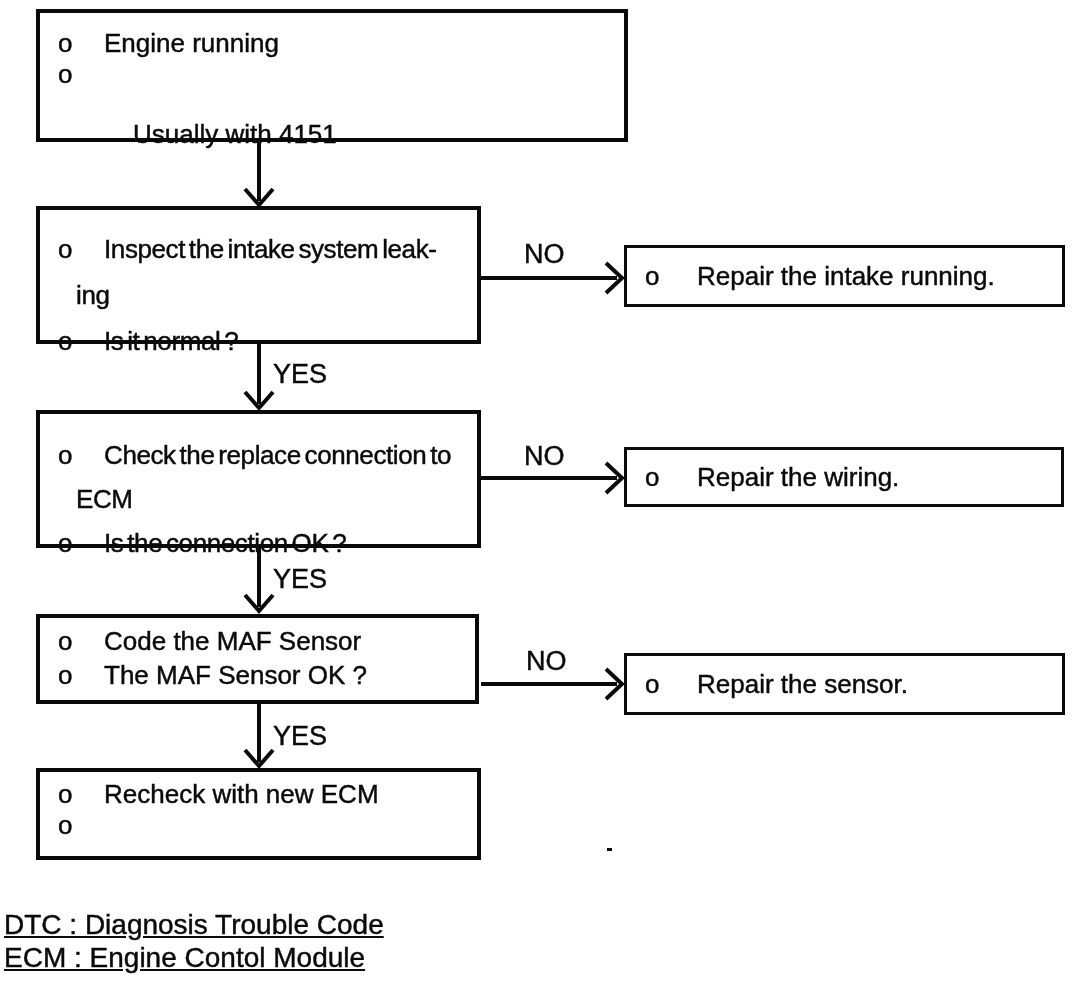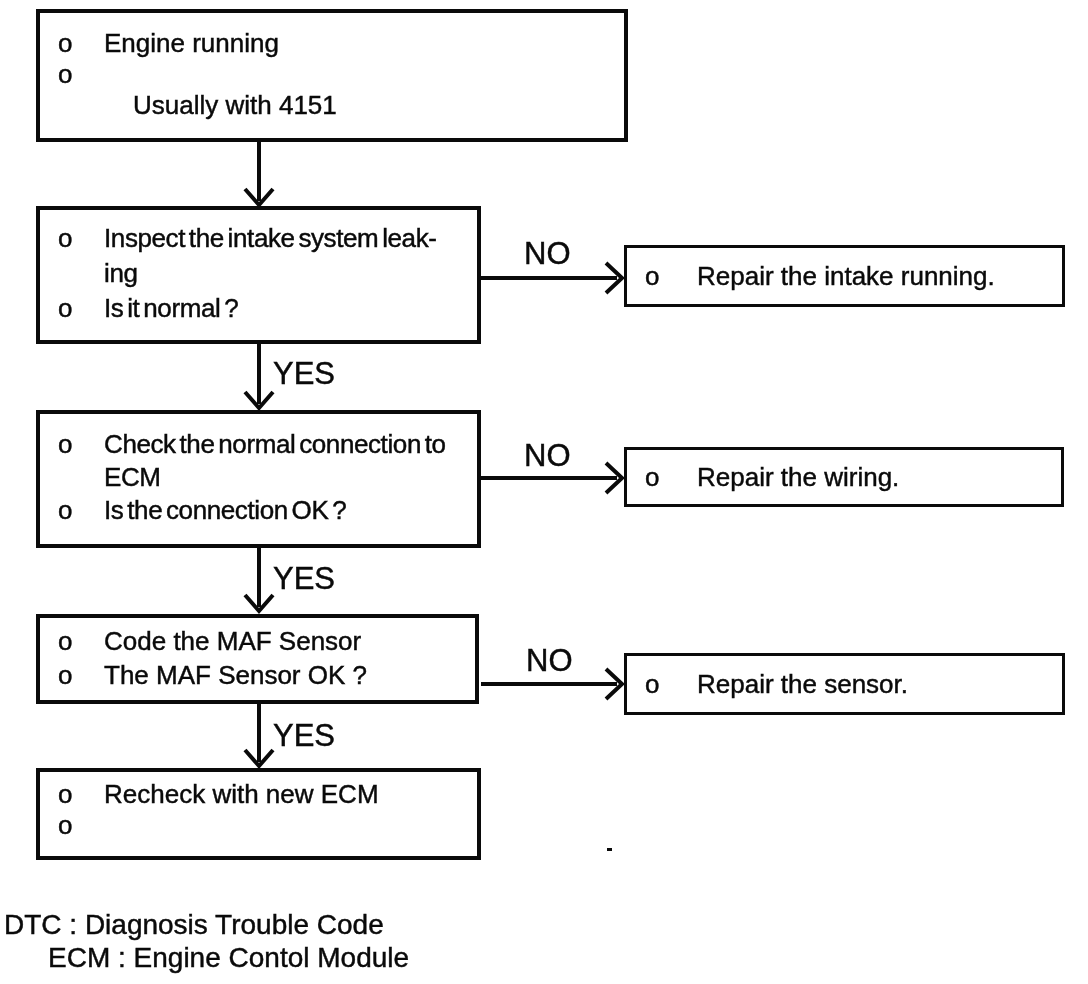--- a/index.html
+++ b/index.html
@@ -17,34 +17,35 @@
     position: absolute;
     box-sizing: border-box;
     background: #ffffff;
     font-size: 26px;
   }
   .node.left-col  { border: 4px solid #0a0a0a; }
   .node.right-col { border: 3px solid #0a0a0a; display: flex; flex-direction: column; justify-content: center; }
   .line { display: flex; align-items: baseline; white-space: nowrap; }
   .marker { display: inline-block; padding-left: 18px; width: 46px; box-sizing: content-box; flex: none; }
   .right-col .marker { padding-left: 18px; width: 52px; }
-  .cont    { padding-left: 64px; }   
-  .indent2 { padding-left: 93px; }   
-  .tight .txt { letter-spacing: -0.4px; word-spacing: -3px; }
+  .cont    { padding-left: 36px; }   
+  .indent2 { padding-left: 93px; margin-top: 29px; }   
+  .tight .txt { letter-spacing: -0.4px; word-spacing: -3px; margin-top: 11px; }
   .branch-label {
     position: absolute;
-    font-size: 31px;
+    font-size: 27px;
     line-height: 32px;
     white-space: nowrap;
   }
   .footnote {
     position: absolute;
     font-size: 28px;
     line-height: 33px;
     white-space: nowrap;
+    text-decoration: underline;
   }
   .connector-layer { position: absolute; left: 0; top: 0; pointer-events: none; }
   .speck { position: absolute; background: #0a0a0a; }
 </style>
 </head>
 <body>
 
 <div class="canvas">
 
   <svg class="connector-layer" width="1088" height="984" viewBox="0 0 1088 984">
@@ -98,21 +99,21 @@
   <div class="node right-col" style="left:624px; top:245px; width:441px; height:62px;">
     <div class="line">
       <span class="marker">o</span>
       <span class="txt">Repair the intake running.</span>
     </div>
   </div>
 
   <div class="node left-col tight" style="left:36px; top:410px; width:445px; height:138px; padding-top:14px; line-height:33px;">
     <div class="line">
       <span class="marker">o</span>
-      <span class="txt">Check the normal connection to</span>
+      <span class="txt">Check the replace connection to</span>
     </div>
     <div class="line cont">
       <span class="txt">ECM</span>
     </div>
     <div class="line">
       <span class="marker">o</span>
       <span class="txt">Is the connection OK ?</span>
     </div>
   </div>
 
@@ -154,15 +155,15 @@
   <div class="branch-label" style="left:524px; top:238px;">NO</div>
   <div class="branch-label" style="left:273px; top:358px;">YES</div>
   <div class="branch-label" style="left:524px; top:440px;">NO</div>
   <div class="branch-label" style="left:273px; top:563px;">YES</div>
   <div class="branch-label" style="left:526px; top:645px;">NO</div>
   <div class="branch-label" style="left:273px; top:720px;">YES</div>
 
   <div class="speck" style="left:607px; top:848px; width:5px; height:3px;"></div>
 
   <div class="footnote" style="left:4px; top:908px;">DTC : Diagnosis Trouble Code</div>
-  <div class="footnote" style="left:4px; top:941px;margin-left:44px;">ECM : Engine Contol Module</div>
+  <div class="footnote" style="left:4px; top:941px;">ECM : Engine Contol Module</div>
 
 </div>
 
 </body></html>

